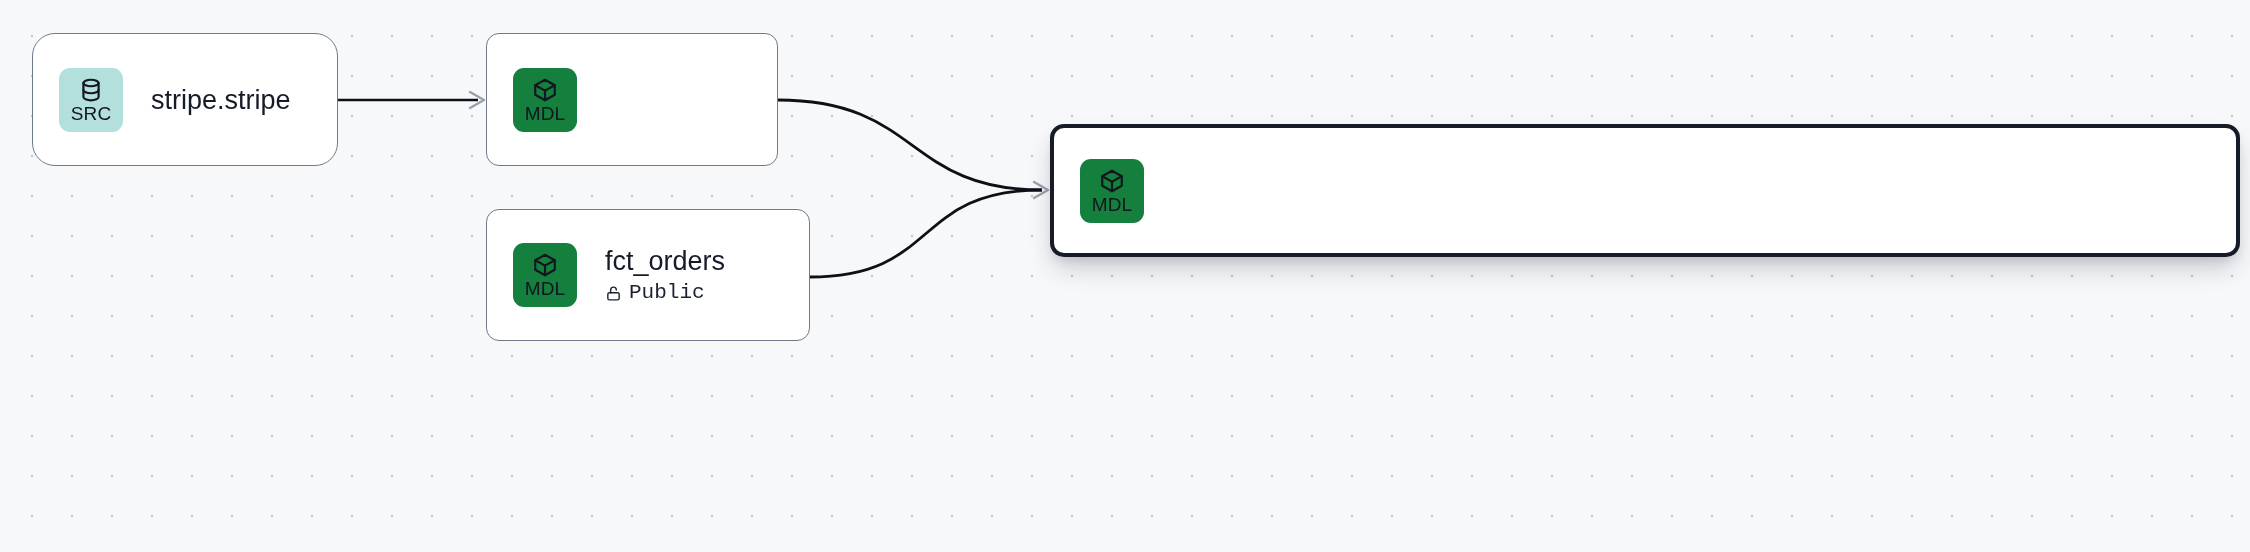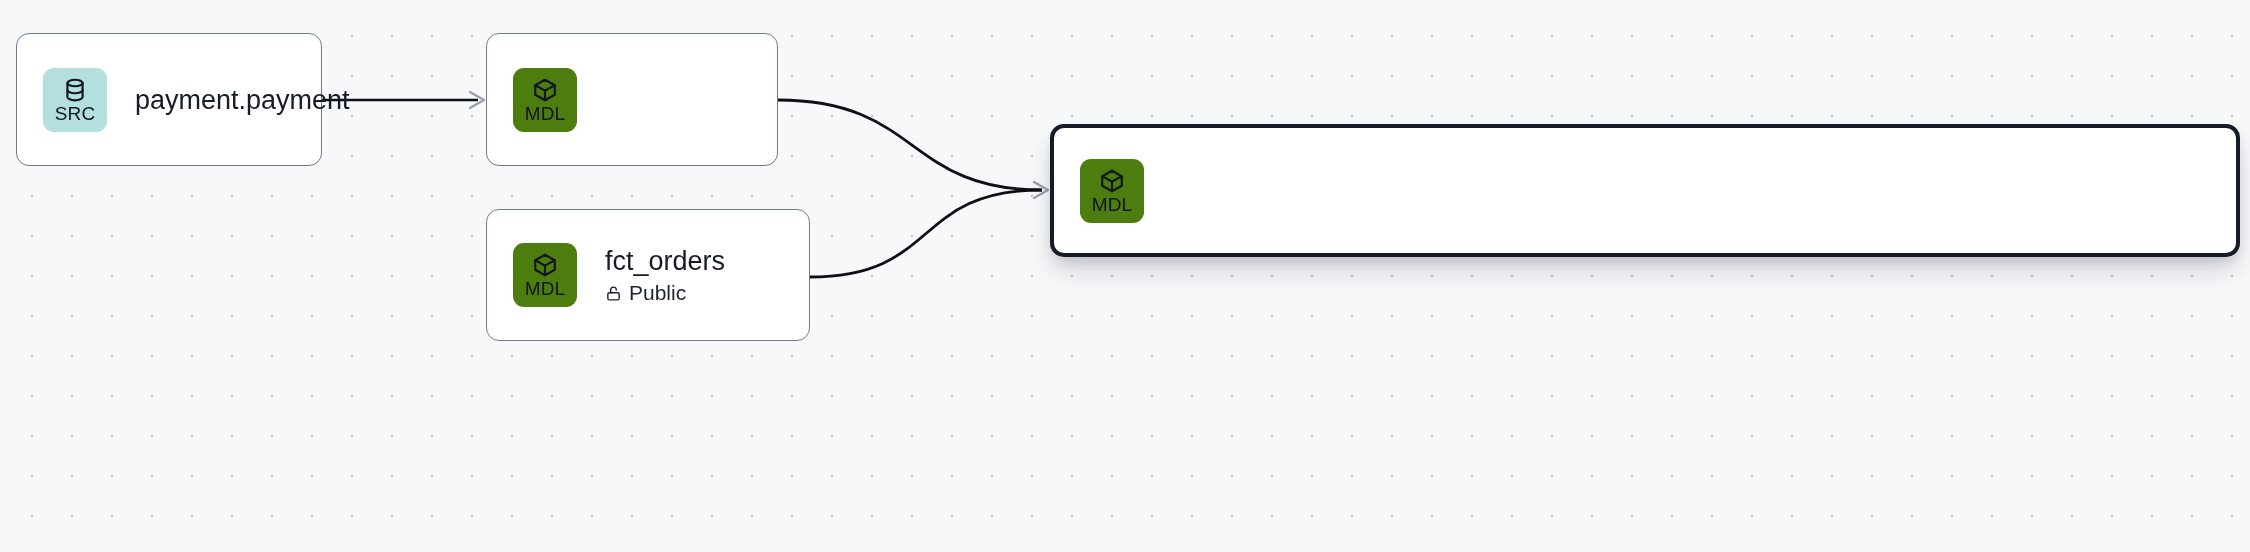--- a/index.html
+++ b/index.html
@@ -58,21 +58,21 @@
     height: 64px;
     border-radius: 11px;
     display: flex;
     flex-direction: column;
     align-items: center;
     justify-content: center;
     gap: 1px;
   }
 
   .type-badge.src  { background: #b3dfdc; }
-  .type-badge.mdl  { background: #4d7c0f; }
+  .type-badge.mdl  { background: #15803d; }
 
   .type-badge svg {
     display: block;
     width: 26px;
     height: 26px;
   }
 
   .type-badge .badge-text {
     font-size: 19px;
     line-height: 19px;
@@ -99,31 +99,32 @@
   }
 
   .node-meta {
     display: flex;
     align-items: center;
     gap: 7px;
     font-size: 21px;
     line-height: 24px;
     color: #1b2230;
     white-space: nowrap;
+    font-family: Liberation Mono, monospace;
   }
 
   .node-meta svg {
     display: block;
     width: 17px;
     height: 17px;
     flex: 0 0 auto;
   }
 
   
-  #node-stripe-payment      { left: 16px;   top: 33px;  width: 306px; height: 133px; }
+  #node-stripe-payment      { left: 32px;   top: 33px;  width: 306px; height: 133px; border-radius: 23px; }
   #node-stg-payments        { left: 486px;  top: 33px;  width: 292px; height: 133px; }
   #node-fct-orders          { left: 486px;  top: 209px; width: 324px; height: 132px; }
   #node-agg-customer-journey{ left: 1050px; top: 124px; width: 1190px; height: 133px; }
 </style>
 </head>
 <body>
 
 <div id="lineage-canvas">
 
   <svg id="edges-layer" viewBox="0 0 2250 552" xmlns="http://www.w3.org/2000/svg">
@@ -148,21 +149,21 @@
       <span>
         <svg viewBox="0 0 24 24" fill="none" stroke="#12161f" stroke-width="2" stroke-linecap="round" stroke-linejoin="round">
           <ellipse cx="12" cy="5.5" rx="7" ry="3"></ellipse>
           <path d="M5 5.5 v13 c0 1.66 3.13 3 7 3 s7 -1.34 7 -3 v-13"></path>
           <path d="M5 12 c0 1.66 3.13 3 7 3 s7 -1.34 7 -3"></path>
         </svg>
       </span>
       <span class="badge-text">SRC</span>
     </div>
     <div class="node-body">
-      <div class="node-title">payment.payment</div>
+      <div class="node-title">stripe.stripe</div>
     </div>
   </div>
 
   <div class="node" id="node-stg-payments">
     <div class="type-badge mdl">
       <span>
         <svg viewBox="0 0 24 24" fill="none" stroke="#12161f" stroke-width="2" stroke-linecap="round" stroke-linejoin="round">
           <path d="M12 2.6 L21 7.6 L12 12.6 L3 7.6 Z"></path>
           <path d="M3 7.6 V16.4 L12 21.4 L21 16.4 V7.6"></path>
           <path d="M12 12.6 V21.4"></path>

